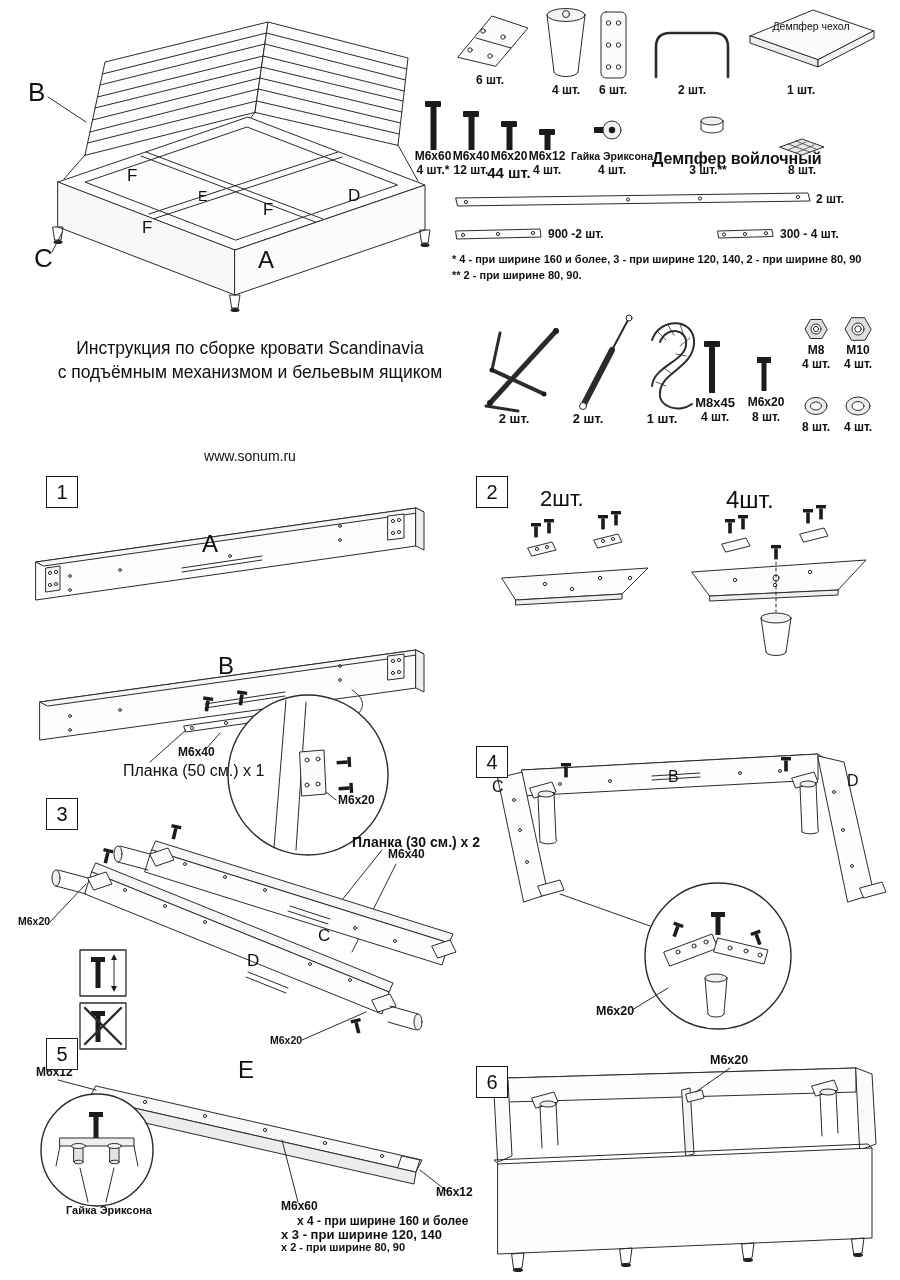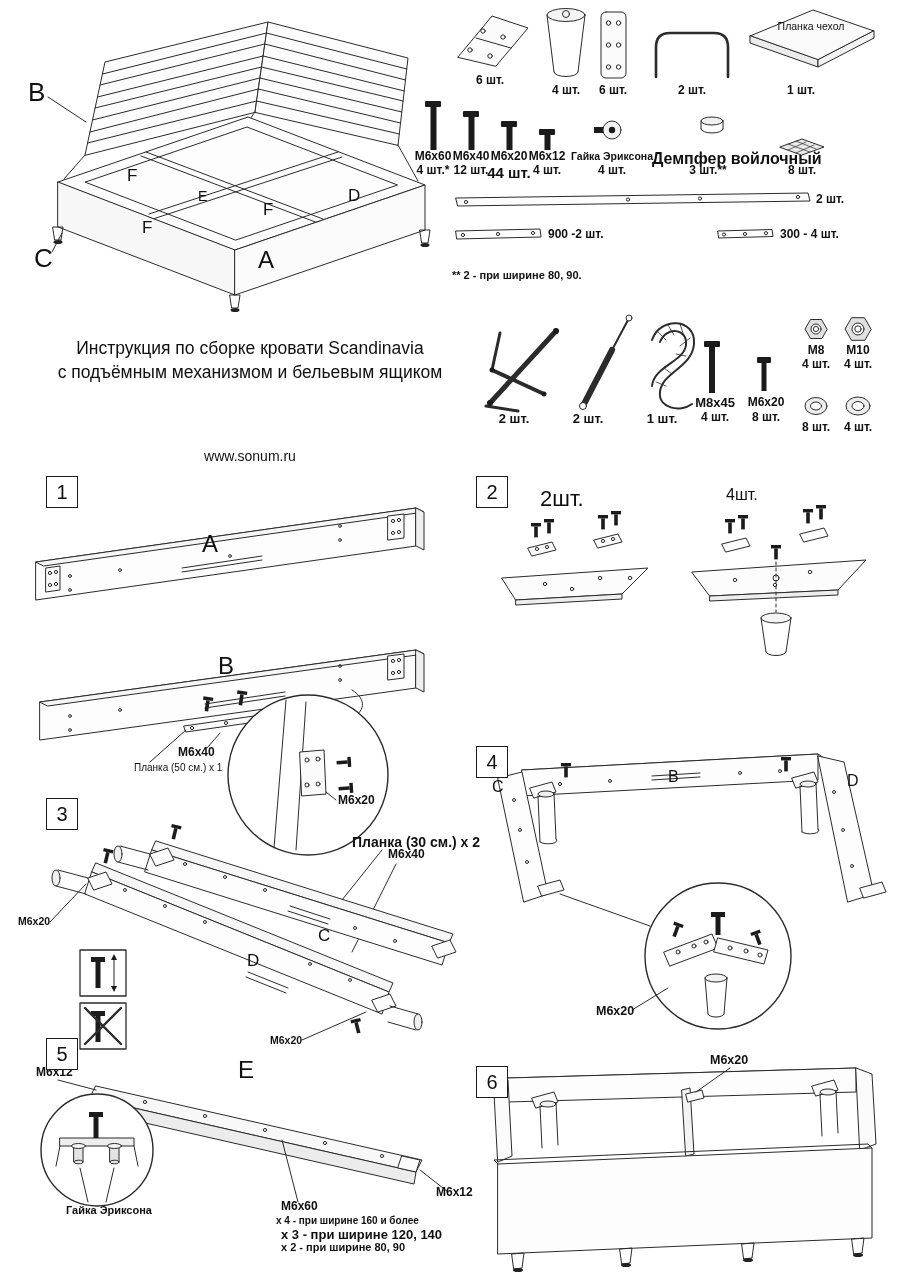--- a/index.html
+++ b/index.html
@@ -386,40 +386,41 @@
 <div class="lbl" style="left:127px;top:166px;font-size:17px">F</div>
 <div class="lbl" style="left:263px;top:200px;font-size:17px">F</div>
 <div class="lbl" style="left:142px;top:218px;font-size:17px">F</div>
 <div class="lbl" style="left:198px;top:188px;font-size:14px">E</div>
 <div class="lbl" style="left:348px;top:186px;font-size:17px">D</div>
 
 <div class="lbl c b" style="left:462px;top:74px;width:56px;font-size:12px">6 шт.</div>
 <div class="lbl c b" style="left:540px;top:84px;width:52px;font-size:12px">4 шт.</div>
 <div class="lbl c b" style="left:588px;top:84px;width:50px;font-size:12px">6 шт.</div>
 <div class="lbl c b" style="left:666px;top:84px;width:52px;font-size:12px">2 шт.</div>
-<div class="lbl c" style="left:756px;top:20px;width:110px;font-size:10.5px">Планка чехол</div>
+<div class="lbl c" style="left:756px;top:20px;width:110px;font-size:10.5px">Демпфер чехол</div>
 <div class="lbl c b" style="left:776px;top:84px;width:50px;font-size:12px">1 шт.</div>
 
 <div class="lbl c b" style="left:405px;top:150px;width:56px;font-size:12px">М6х60</div>
 <div class="lbl c b" style="left:405px;top:164px;width:56px;font-size:12px">4 шт.*</div>
 <div class="lbl c b" style="left:443px;top:150px;width:56px;font-size:12px">М6х40</div>
 <div class="lbl c b" style="left:443px;top:164px;width:56px;font-size:12px">12 шт.</div>
 <div class="lbl c b" style="left:481px;top:150px;width:56px;font-size:12px">М6х20</div>
 <div class="lbl c b" style="left:481px;top:164px;width:56px;font-size:15px">44 шт.</div>
 <div class="lbl c b" style="left:519px;top:150px;width:56px;font-size:12px">М6х12</div>
 <div class="lbl c b" style="left:519px;top:164px;width:56px;font-size:12px">4 шт.</div>
 <div class="lbl c b" style="left:568px;top:150px;width:88px;font-size:10.5px">Гайка Эриксона</div>
 <div class="lbl c b" style="left:586px;top:164px;width:52px;font-size:12px">4 шт.</div>
 <div class="lbl c b" style="left:652px;top:150px;width:112px;font-size:16px">Демпфер войлочный</div>
 <div class="lbl c b" style="left:681px;top:164px;width:54px;font-size:12px">3 шт.**</div>
 <div class="lbl c b" style="left:776px;top:164px;width:52px;font-size:12px">8 шт.</div>
 
 <div class="lbl b" style="left:816px;top:193px;font-size:12px">2 шт.</div>
 <div class="lbl b" style="left:548px;top:228px;font-size:12px">900 -2 шт.</div>
 <div class="lbl b" style="left:780px;top:228px;font-size:12px">300 - 4 шт.</div>
+<div class="lbl b" style="left:452px;top:253px;font-size:11px">*  4 - при ширине 160 и более, 3 - при ширине 120, 140, 2 - при ширине 80, 90</div>
 <div class="lbl b" style="left:452px;top:269px;font-size:11px">** 2 - при ширине 80, 90.</div>
 
 <div class="lbl c b" style="left:486px;top:412px;width:56px;font-size:13px">2 шт.</div>
 <div class="lbl c b" style="left:560px;top:412px;width:56px;font-size:13px">2 шт.</div>
 <div class="lbl c b" style="left:634px;top:412px;width:56px;font-size:13px">1 шт.</div>
 <div class="lbl c b" style="left:686px;top:396px;width:58px;font-size:13px">М8х45</div>
 <div class="lbl c b" style="left:686px;top:411px;width:58px;font-size:12px">4 шт.</div>
 <div class="lbl c b" style="left:739px;top:396px;width:54px;font-size:12px">М6х20</div>
 <div class="lbl c b" style="left:739px;top:411px;width:54px;font-size:12px">8 шт.</div>
 <div class="lbl c b" style="left:796px;top:344px;width:40px;font-size:12px">М8</div>
@@ -448,42 +449,42 @@
 <div class="stepbox" style="left:46px;top:1038px">
       <span>5</span>
     </div>
 <div class="stepbox" style="left:476px;top:1066px">
       <span>6</span>
     </div>
 
 <div class="lbl" style="left:202px;top:530px;font-size:24px">A</div>
 <div class="lbl" style="left:218px;top:652px;font-size:24px">B</div>
 <div class="lbl b" style="left:178px;top:746px;font-size:12px">М6х40</div>
-<div class="lbl" style="left:134px;top:762px;font-size:10px">Планка (50 см.) х 1</div>
+<div class="lbl" style="left:123px;top:762px;font-size:16px">Планка (50 см.) х 1</div>
 <div class="lbl b" style="left:338px;top:794px;font-size:12px">М6х20</div>
 <div class="lbl b" style="left:352px;top:834px;font-size:14px">Планка (30 см.)  х 2</div>
 <div class="lbl b" style="left:388px;top:848px;font-size:12px">М6х40</div>
 
 <div class="lbl" style="left:540px;top:486px;font-size:22px">2шт.</div>
-<div class="lbl" style="left:726px;top:486px;font-size:16px">4шт.</div>
+<div class="lbl" style="left:726px;top:486px;font-size:24px">4шт.</div>
 
 <div class="lbl b" style="left:18px;top:915px;font-size:10.5px">М6х20</div>
 <div class="lbl" style="left:318px;top:926px;font-size:17px">C</div>
 <div class="lbl" style="left:247px;top:951px;font-size:17px">D</div>
 <div class="lbl b" style="left:270px;top:1034px;font-size:10.5px">М6х20</div>
 
 <div class="lbl" style="left:492px;top:778px;font-size:16px">C</div>
 <div class="lbl" style="left:668px;top:768px;font-size:16px">B</div>
 <div class="lbl" style="left:847px;top:772px;font-size:16px">D</div>
 <div class="lbl b" style="left:596px;top:1004px;font-size:12.5px">М6х20</div>
 
 <div class="lbl b" style="left:36px;top:1066px;font-size:12px">М6х12</div>
 <div class="lbl" style="left:238px;top:1056px;font-size:24px">E</div>
 <div class="lbl b" style="left:66px;top:1204px;font-size:11px">Гайка Эриксона</div>
 <div class="lbl b" style="left:281px;top:1200px;font-size:12px">М6х60</div>
-<div class="lbl b" style="left:276px;top:1215px;font-size:10px">х 4 - при ширине 160 и более</div>
+<div class="lbl b" style="left:297px;top:1215px;font-size:12px">х 4 - при ширине 160 и более</div>
 <div class="lbl b" style="left:281px;top:1228px;font-size:13px">х 3 - при ширине 120, 140</div>
 <div class="lbl b" style="left:281px;top:1241px;font-size:11px">х 2 - при ширине 80, 90</div>
 <div class="lbl b" style="left:436px;top:1186px;font-size:12px">М6х12</div>
 
 <div class="lbl b" style="left:710px;top:1053px;font-size:12.5px">М6х20</div>
 
 </div>
 
 </body></html>

